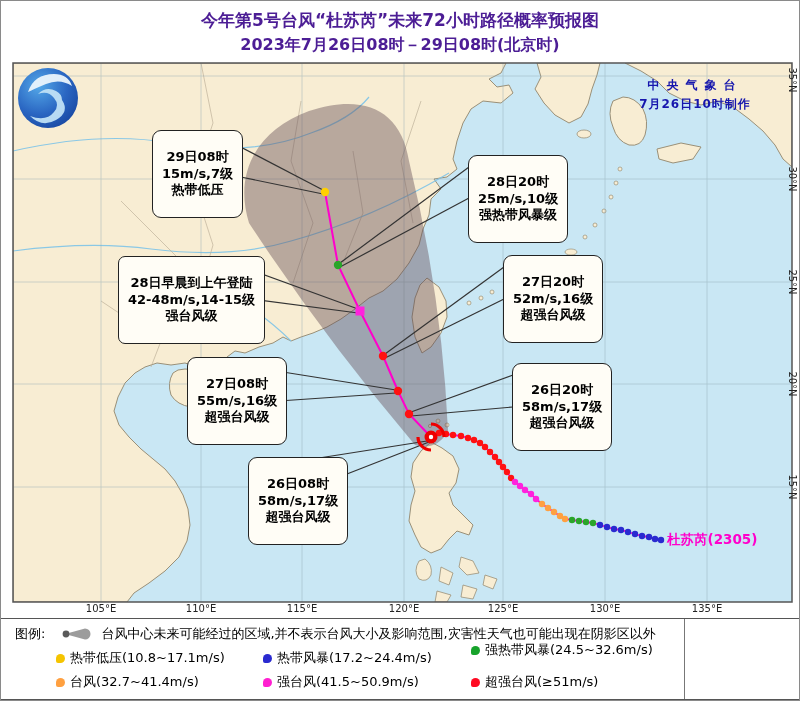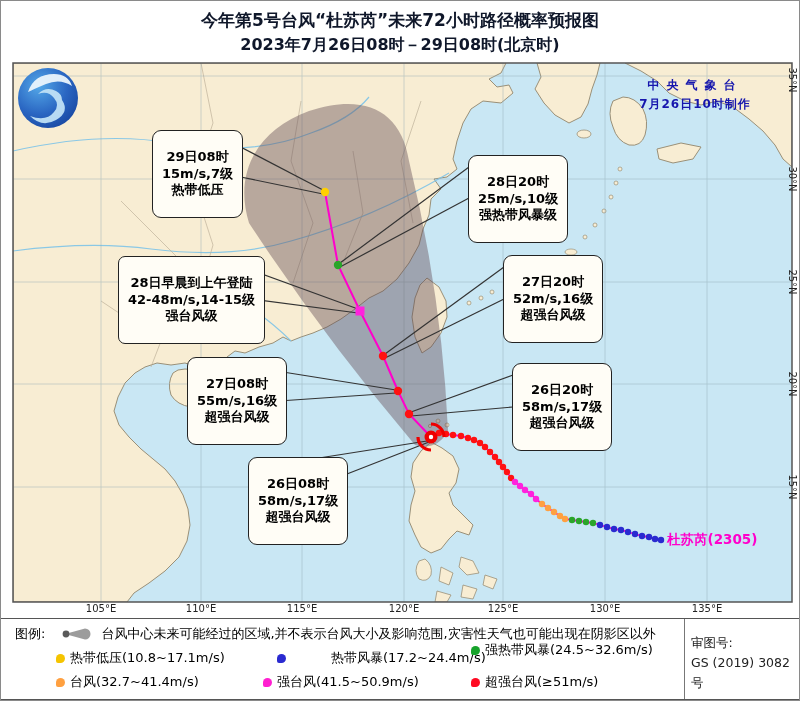--- a/index.html
+++ b/index.html
@@ -1,17 +1,17 @@
 <!DOCTYPE html>
 <html><head>
 <meta charset="utf-8">
 <style>
   html,body{margin:0;padding:0;background:#fff;font-family:"DejaVu Sans","Liberation Sans",sans-serif;}
   #app{position:relative;width:800px;height:701px;background:#fff;border:1px solid #8a8a8a;box-sizing:border-box;overflow:hidden;}
-  .title{position:absolute;left:0;top:6px;width:100%;text-align:center;color:#0f172a;}
+  .title{position:absolute;left:0;top:6px;width:100%;text-align:center;color:#4c1d95;}
   .title .l1{font-size:17px;font-weight:bold;line-height:26px;}
   .title .l2{font-size:16px;font-weight:bold;line-height:24px;}
   #mapsvg{position:absolute;left:0;top:0;}
   .callout{position:absolute;background:#fffdf6;border:1.6px solid #222;border-radius:9px;padding:18px 9px;text-align:center;font-size:13px;font-weight:bold;line-height:16.5px;color:#000;white-space:nowrap;z-index:5;}
   .credit{position:absolute;right:14px;top:74px;width:180px;text-align:center;color:#1616ad;font-weight:bold;z-index:4;}
   .credit .a{font-size:12px;letter-spacing:7px;line-height:20px;}
   .credit .b{font-size:12px;line-height:19px;letter-spacing:1px;}
   .storm-label{position:absolute;left:666px;top:530px;color:#ff00cc;font-weight:bold;font-size:13.5px;z-index:4;white-space:nowrap;}
   .lon-label{position:absolute;top:602px;transform:translateX(-50%);font-size:10px;color:#222;z-index:3;}
   .lat-label{position:absolute;left:791px;transform:translate(-50%,-50%) rotate(90deg);font-size:10px;color:#222;z-index:3;}
@@ -283,39 +283,35 @@
       <svg class="cone-ico" width="34" height="16" viewBox="0 0 34 16">
         <path d="M4,8 L24,2.5 A5.5,5.5 0 0 1 24,13.5 Z" fill="#9c9c9c"></path>
         <circle cx="5" cy="8" r="3.4" fill="#5a5a5a"></circle>
       </svg>
       <span>台风中心未来可能经过的区域,并不表示台风大小及影响范围,灾害性天气也可能出现在阴影区以外</span>
     </div>
     <div class="lg-item" style="left:55px;top:30px;">
         <span class="lg-dot" style="background-color: rgb(245, 196, 0);"></span>
         <span>热带低压(10.8~17.1m/s)</span>
       </div>
-    <div class="lg-item" style="left:276px;top:30px;gap:40px;">
+    <div class="lg-item" style="left:262px;top:30px;">
         <span class="lg-dot" style="background-color: rgb(42, 42, 208);"></span>
         <span>热带风暴(17.2~24.4m/s)</span>
       </div>
     <div class="lg-item" style="left:470px;top:22px;">
         <span class="lg-dot" style="background-color: rgb(23, 163, 43);"></span>
         <span>强热带风暴(24.5~32.6m/s)</span>
       </div>
     <div class="lg-item" style="left:55px;top:54px;">
         <span class="lg-dot" style="background-color: rgb(255, 160, 64);"></span>
         <span>台风(32.7~41.4m/s)</span>
       </div>
     <div class="lg-item" style="left:262px;top:54px;">
         <span class="lg-dot" style="background-color: rgb(255, 31, 208);"></span>
         <span>强台风(41.5~50.9m/s)</span>
       </div>
     <div class="lg-item" style="left:470px;top:54px;">
         <span class="lg-dot" style="background-color: rgb(255, 10, 34);"></span>
         <span>超强台风(≥51m/s)</span>
       </div>
     <div class="divider"></div>
-    <div class="approval">
-      <div>审图号:</div>
-      <div>GS (2019) 3082号</div>
-    </div>
   </div>
 </div>
 
 </body></html>

